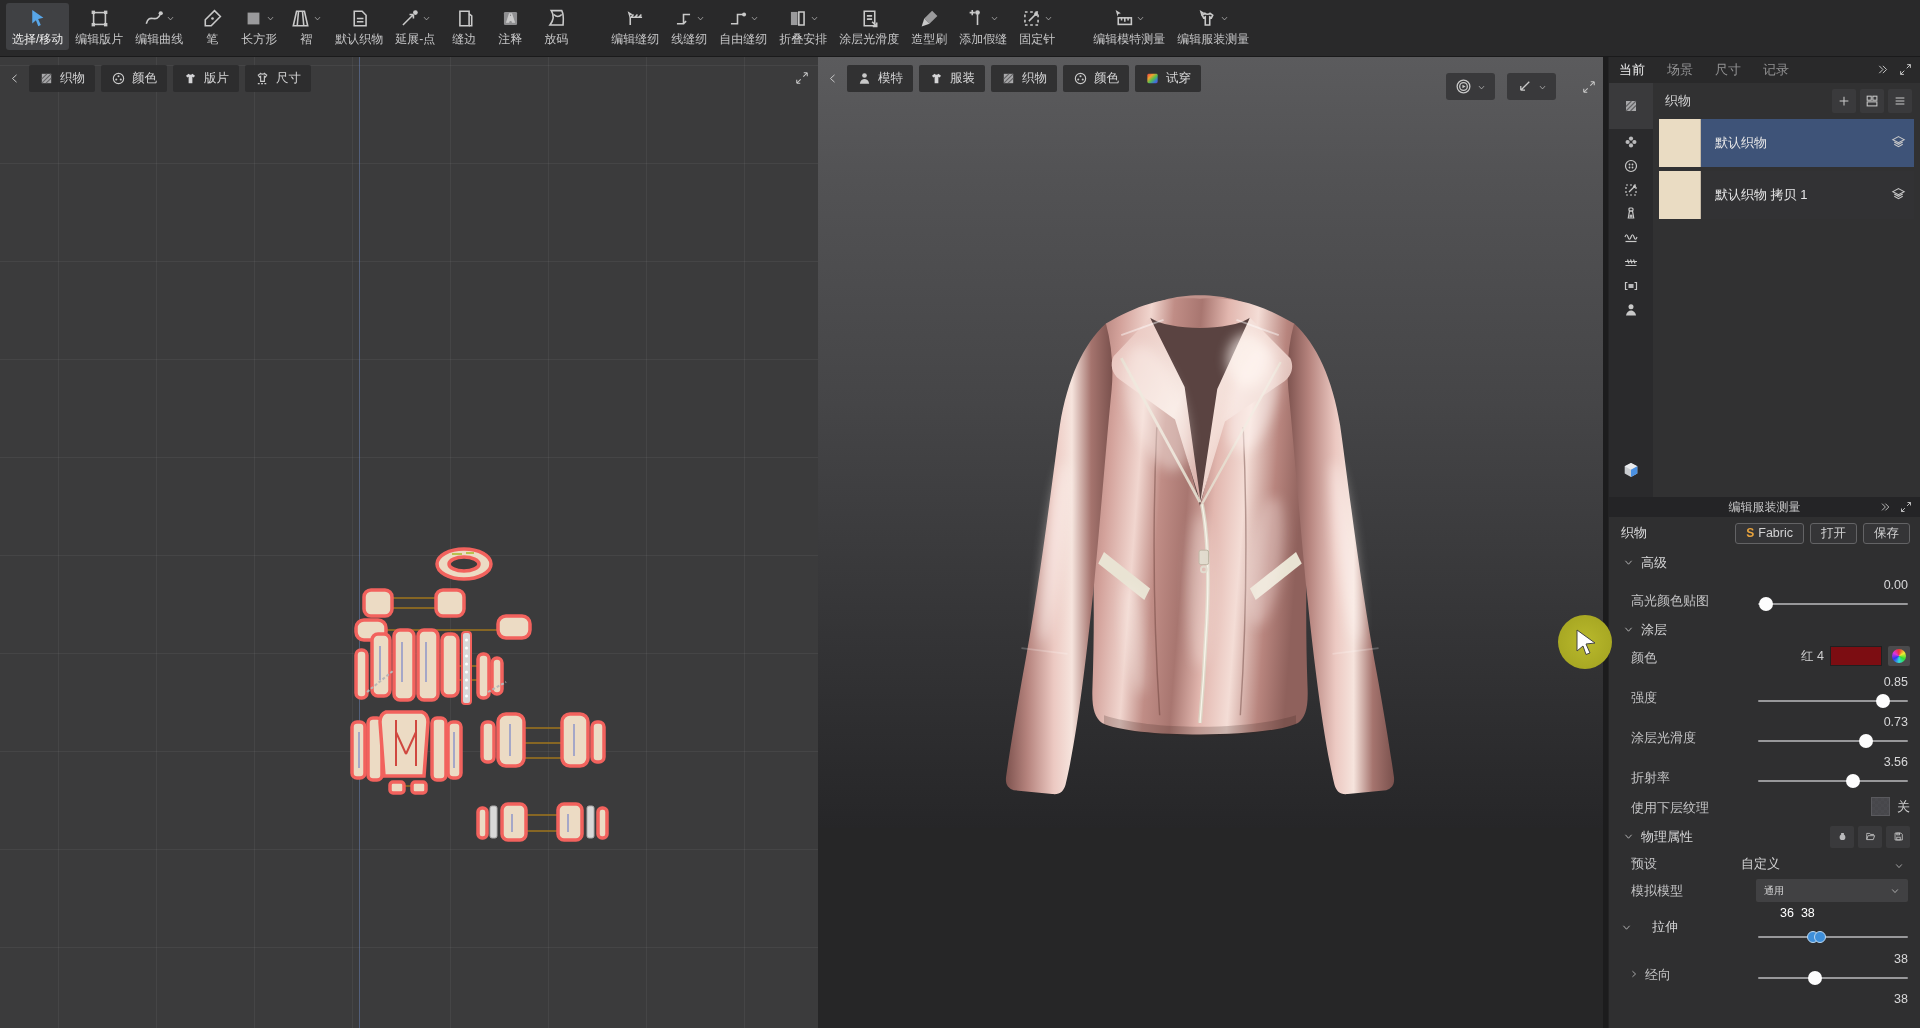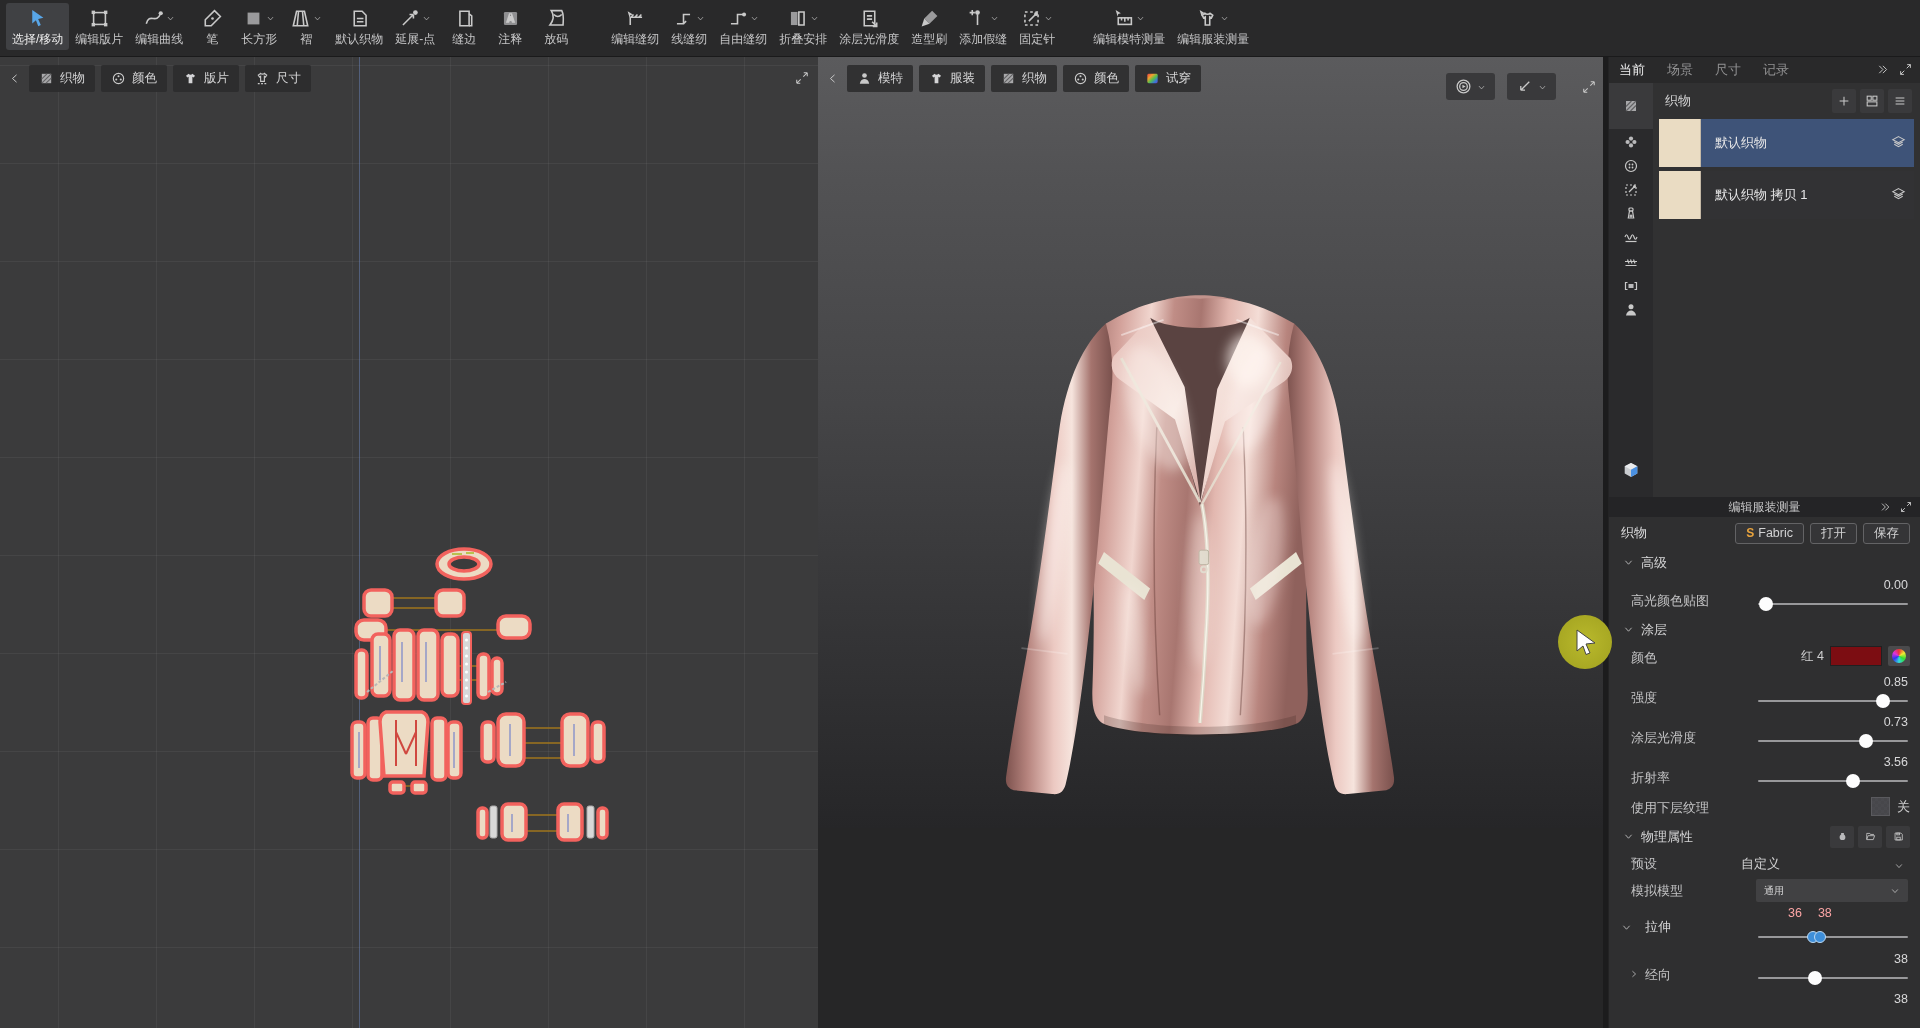--- a/index.html
+++ b/index.html
@@ -132,24 +132,24 @@
   .row-select { height:27px; }
   .row-select .plabel { top:5px; }
   .row-select .sval { position:absolute; right:130px; top:5px; font-size:13px; color:#d2d2d3; }
   .row-select .schev { position:absolute; right:6px; top:7px; }
   .row-select .schev svg { width:10px; height:10px; }
   .selbox { position:absolute; right:2px; top:2px; width:152px; height:23px; background:#414143; border-radius:2px; display:flex; align-items:center; padding:0 8px; }
   .selbox .sbval { font-size:10px; color:#d8d8d9; }
   .selbox svg { width:10px; height:10px; margin-left:auto; }
 
   .row-range { height:46px; }
-  .row-range .sechead { position:absolute; left:0; top:14px; display:flex; gap:13px; align-items:center; }
+  .row-range .sechead { position:absolute; left:0; top:14px; display:flex; gap:20px; align-items:center; }
   .row-range .sechead svg { width:11px; height:11px; }
   .row-range .sechead .stitle { font-size:13px; color:#d6d6d7; }
-  .row-range .rvals { position:absolute; right:10px; top:2px; width:150px; display:flex; gap:16px; padding-left:38px; font-size:12.5px; color:#fca5a5; }
+  .row-range .rvals { position:absolute; right:18px; top:2px; width:150px; display:flex; gap:7px; padding-left:38px; font-size:12.5px; color:#ffffff; }
   .row-range .ptrack { top:32px; }
 
   
   #cursorHi { position:absolute; left:1558px; top:615px; width:54px; height:54px; border-radius:50%;
     background:radial-gradient(circle,#b9b92c 0%,#a8a823 70%,rgba(150,150,25,.25) 100%); z-index:50; }
   #cursorHi svg { position:absolute; left:17px; top:14px; width:22px; height:26px; }
 
   svg.ic { stroke:#c9c9c9; fill:none; stroke-width:1.2; }
 </style>
 </head>

